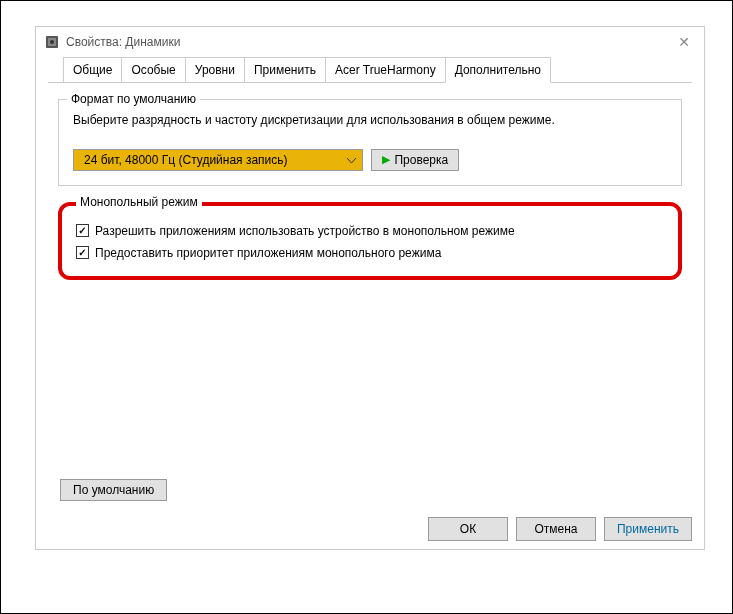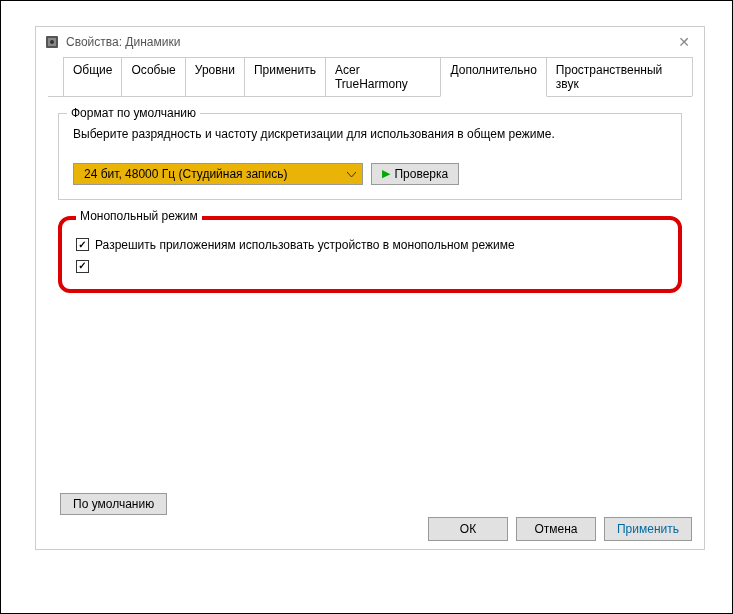--- a/index.html
+++ b/index.html
@@ -203,21 +203,20 @@
     <span class="close-x">✕</span>
   </div>
 
   <div class="tabs">
     <div class="tab">Общие</div>
     <div class="tab">Особые</div>
     <div class="tab">Уровни</div>
     <div class="tab">Применить</div>
     <div class="tab">Acer TrueHarmony</div>
     <div class="tab active">Дополнительно</div>
-    <div class="tab">Пространственный звук</div>
   </div>
 
   <div class="tab-content">
 
     <div class="fieldset">
       <div class="fieldset-legend">Формат по умолчанию</div>
       <div class="fieldset-text">Выберите разрядность и частоту дискретизации для использования в общем режиме.</div>
       <div class="row">
         <div class="select">
           <span>24 бит, 48000 Гц (Студийная запись)</span>
@@ -235,20 +234,21 @@
     </div>
 
     <div class="highlight-box">
       <div class="highlight-legend">Монопольный режим</div>
       <div class="checkbox-row">
         <span class="checkbox checked"></span>
         <span>Разрешить приложениям использовать устройство в монопольном режиме</span>
       </div>
       <div class="checkbox-row">
         <span class="checkbox checked"></span>
+        <span>Предоставить приоритет приложениям монопольного режима</span>
       </div>
     </div>
 
     <div class="btn defaults-btn">
       <span>По умолчанию</span>
     </div>
   </div>
 
   <div class="footer">
     <div class="btn">

